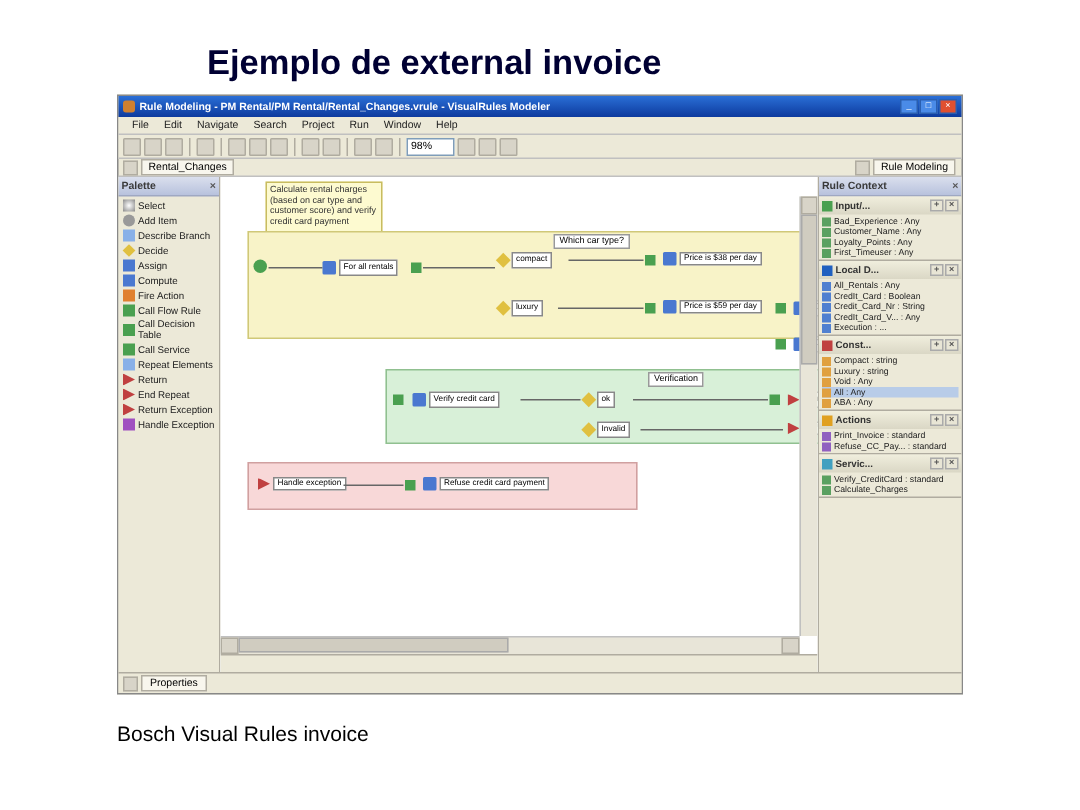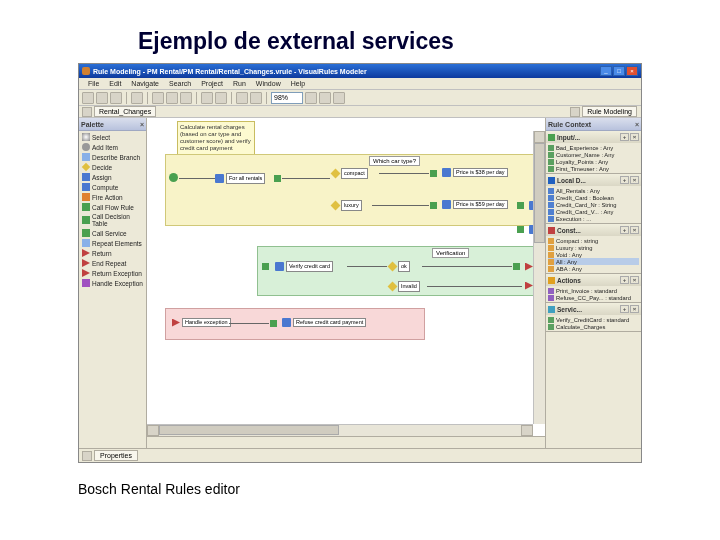--- a/index.html
+++ b/index.html
@@ -80,21 +80,21 @@
 .scrollbar-bot .thumb{position:absolute;left:0;width:180px;height:10px;background:#d0ccc0;border:1px solid #aaa}
 .scrollbar-rt{position:absolute;right:0;top:13px;bottom:24px;width:12px;background:#e8e5d8;border-left:1px solid #c0c0c0}
 .scrollbar-rt .arrow{height:12px;background:#d8d4c8;border:1px solid #b0aca0}
 .scrollbar-rt .thumb{margin-top:0;height:100px;background:#d0ccc0;border:1px solid #aaa}
 .caption{font-size:14px;color:#000;padding:18px 0 0 78px}
 .conn-line{position:absolute;background:#666;height:1px}
 </style>
 </head>
 <body>
 
-<div class="slide-title">Ejemplo de external services</div>
+<div class="slide-title">Ejemplo de external invoice</div>
 
 <div class="app">
   <div class="titlebar">
     <div class="app-icon"></div>
     <div class="titlebar-text">Rule Modeling - PM Rental/PM Rental/Rental_Changes.vrule - VisualRules Modeler</div>
     <div class="tb-btn">_</div>
     <div class="tb-btn">□</div>
     <div class="tb-btn close">×</div>
   </div>
   <div class="menubar">
@@ -449,13 +449,13 @@
           </div>
         </div>
     </div>
   </div>
   <div class="bottom-panel">
     <div class="persp-ico"></div>
     <div class="bottom-tab">Properties</div>
   </div>
 </div>
 
-<div class="caption">Bosch Rental Rules editor</div>
+<div class="caption">Bosch Visual Rules invoice</div>
 
 </body></html>

